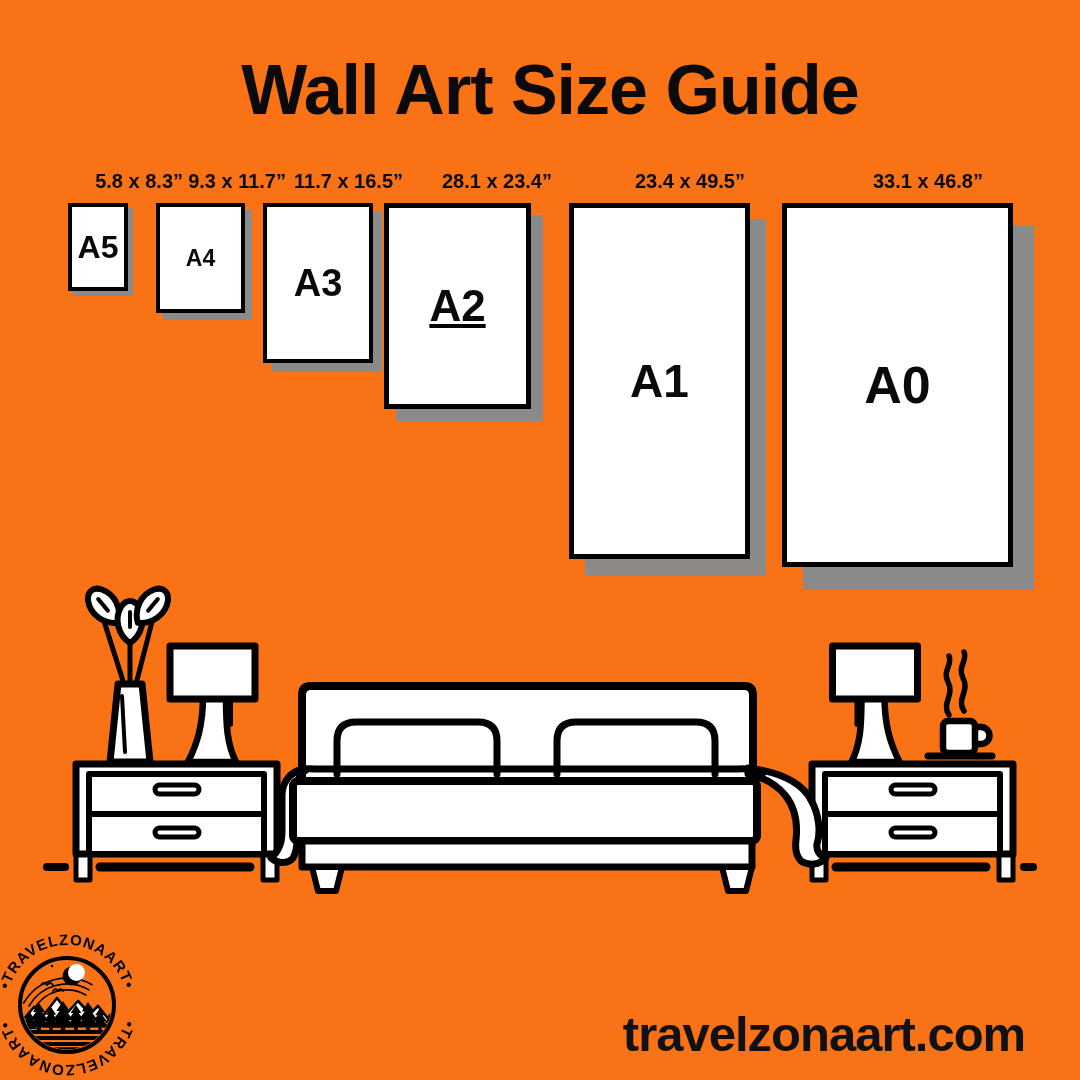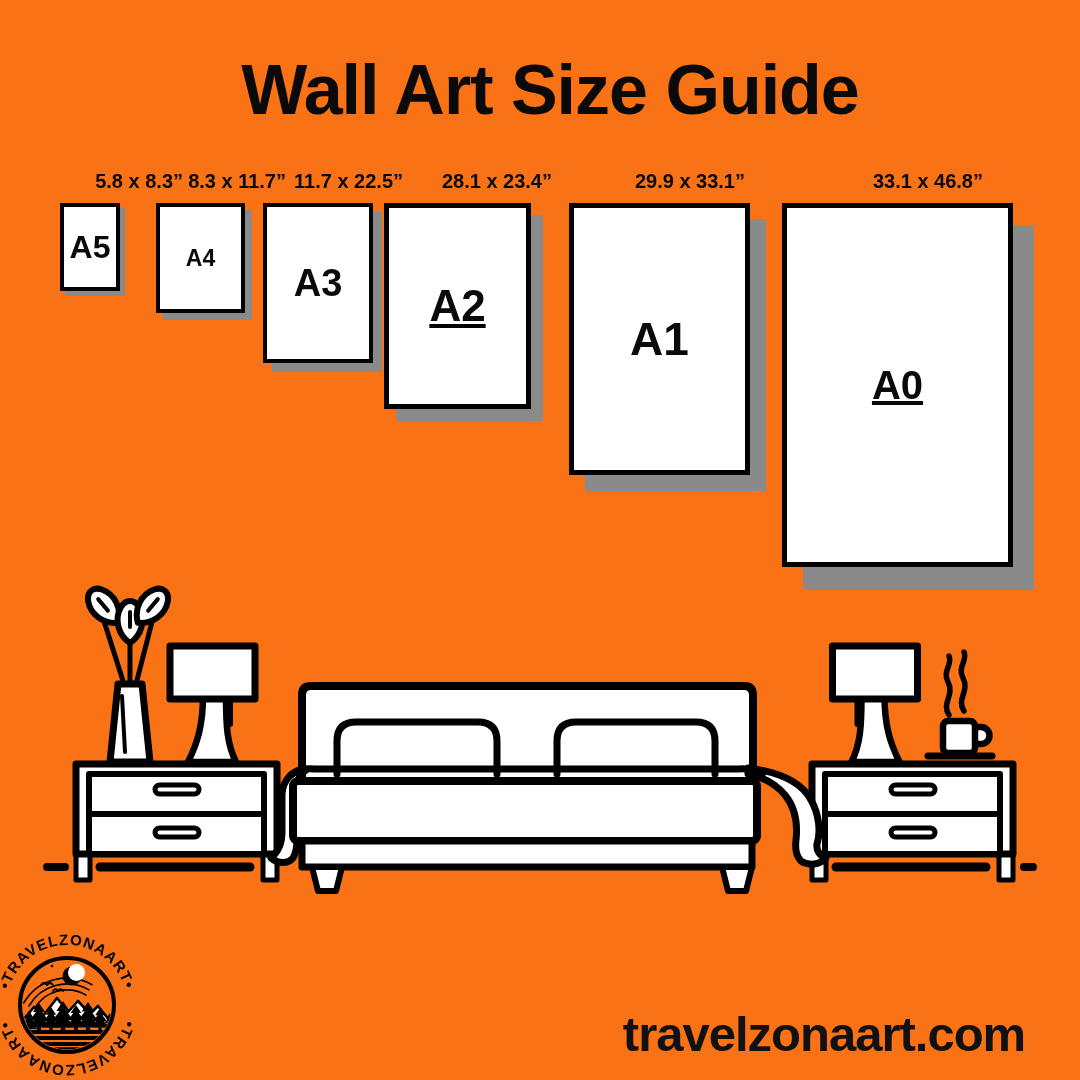--- a/index.html
+++ b/index.html
@@ -21,43 +21,43 @@
 </style>
 </head>
 <body>
 
 <div class="canvas">
 
   <h1 class="page-title">Wall Art Size Guide</h1>
 
   <div>
     <div class="dim-label" style="left:13px;">5.8 x 8.3”</div>
-    <div class="dim-label" style="left:116px;">8.3 x 11.7”</div>
-    <div class="dim-label" style="left:233px;">11.7 x 22.5”</div>
+    <div class="dim-label" style="left:116px;">9.3 x 11.7”</div>
+    <div class="dim-label" style="left:233px;">11.7 x 16.5”</div>
     <div class="dim-label" style="left:382px;">28.1 x 23.4”</div>
-    <div class="dim-label" style="left:575px;">29.9 x 33.1”</div>
+    <div class="dim-label" style="left:575px;">23.4 x 49.5”</div>
     <div class="dim-label" style="left:813px;">33.1 x 46.8”</div>
 
-    <div class="size-box" style="left:60px;width:60px;height:88px;box-shadow:5px 5px 0 0 #8a8a8a;">
+    <div class="size-box" style="left:68px;width:60px;height:88px;box-shadow:5px 5px 0 0 #8a8a8a;">
       <span class="size-letter" style="font-size:32px;">A5</span>
     </div>
     <div class="size-box" style="left:156px;width:89px;height:110px;box-shadow:7px 7px 0 0 #8a8a8a;">
       <span class="size-letter" style="font-size:23px;">A4</span>
     </div>
     <div class="size-box" style="left:263px;width:110px;height:160px;box-shadow:9px 9px 0 0 #8a8a8a;">
       <span class="size-letter" style="font-size:38px;text-align:center;">A3</span>
     </div>
     <div class="size-box" style="left:384px;width:147px;height:206px;border-width:5px;box-shadow:12px 12px 0 0 #8a8a8a;text-decoration:underline;">
       <span class="size-letter" style="font-size:44px;">A2</span>
     </div>
-    <div class="size-box" style="left:569px;width:181px;height:272px;border-width:5px;box-shadow:16px 16px 0 0 #8a8a8a;">
+    <div class="size-box" style="left:569px;width:181px;height:356px;border-width:5px;box-shadow:16px 16px 0 0 #8a8a8a;">
       <span class="size-letter" style="font-size:46px;">A1</span>
     </div>
     <div class="size-box" style="left:782px;width:231px;height:364px;border-width:5px;box-shadow:21px 23px 0 0 #8a8a8a;">
-      <span class="size-letter" style="font-size:40px;text-decoration:underline;">A0</span>
+      <span class="size-letter" style="font-size:52px;">A0</span>
     </div>
   </div>
 
   <svg class="scene-svg" width="1000" height="312" viewBox="0 0 1000 312">
     <defs>
       <g id="nightstand-shape">
         <line class="ln" x1="24" y1="103" x2="174" y2="103" stroke-width="9"></line>
         <rect class="wh" x="0" y="90" width="14" height="26" stroke-width="5"></rect>
         <rect class="wh" x="187" y="90" width="14" height="26" stroke-width="5"></rect>
         <rect class="wh" x="0" y="0" width="201" height="90" stroke-width="7"></rect>

